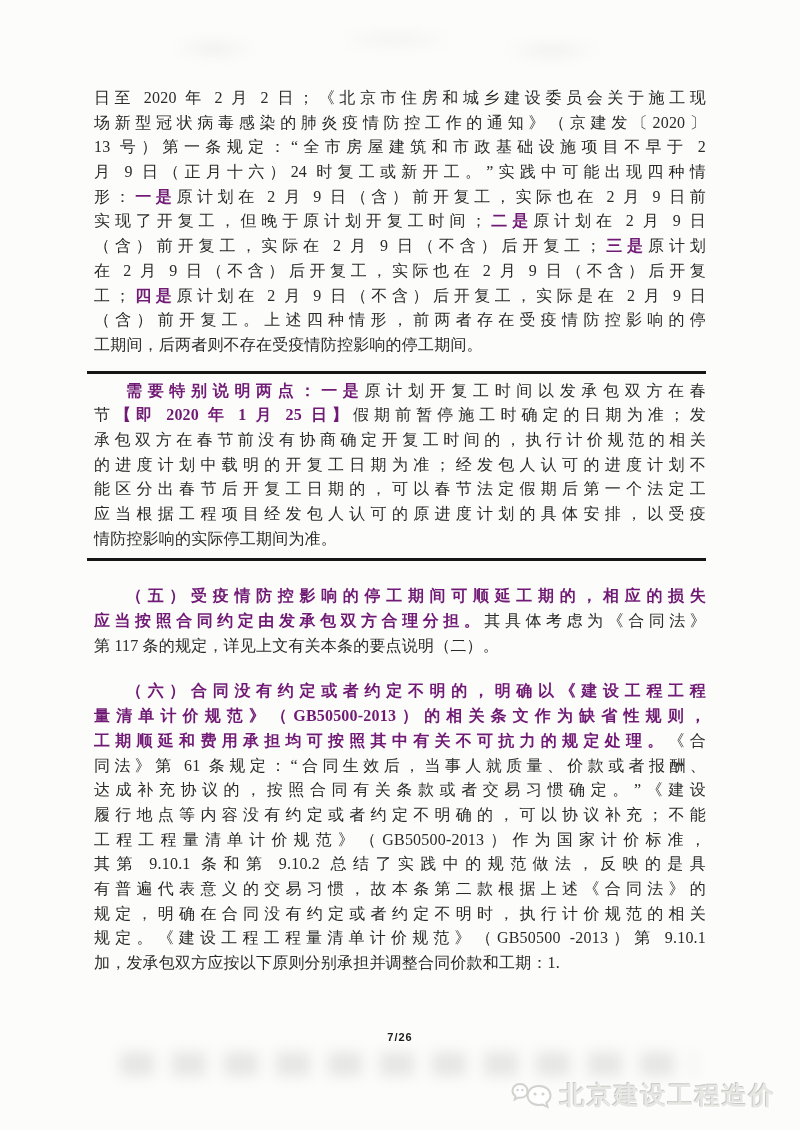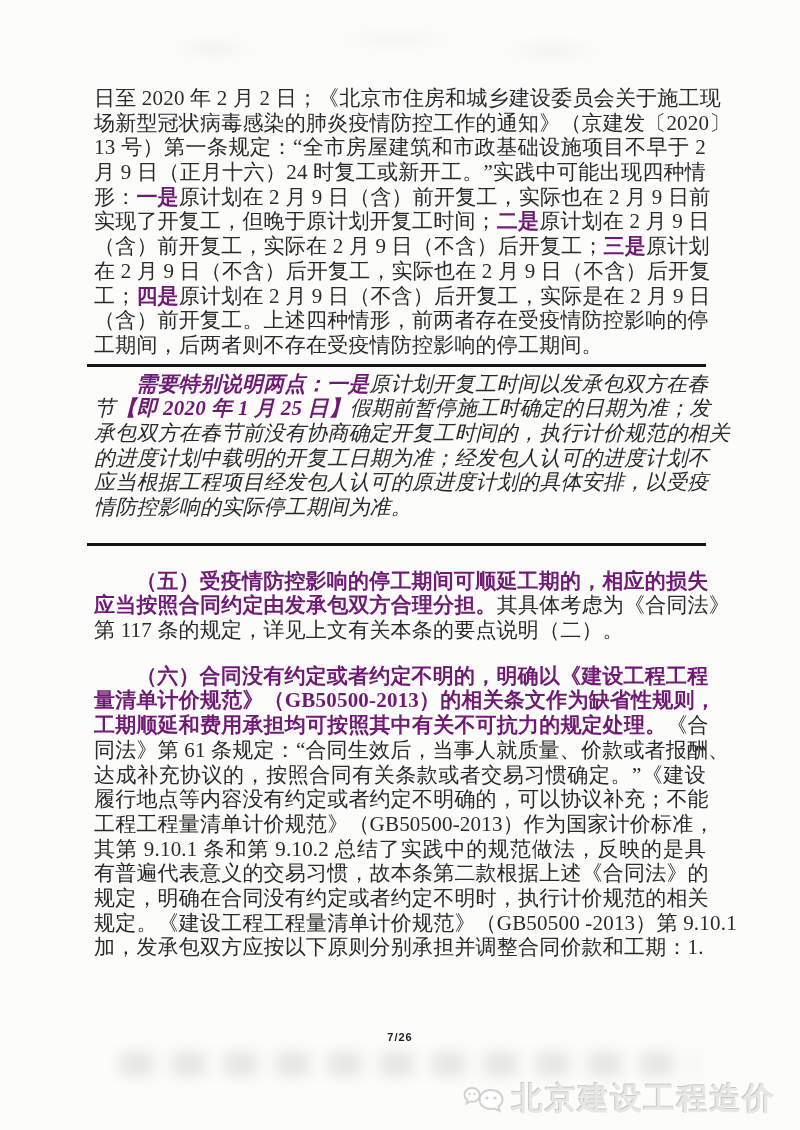--- a/index.html
+++ b/index.html
@@ -23,62 +23,62 @@
     top:1052px;left:120px;width:575px;height:24px;opacity:.32;
     background:
       repeating-linear-gradient(90deg,
         rgba(125,125,123,.55) 0 34px, rgba(125,125,123,0) 34px 52px);
   }
 
   .doc-text{
     position:absolute;
     left:94px;top:86px;width:612px;
     color:#2a2a2a;
-    font-size:21px;
+    font-size:16px;
     line-height:24.7px;
     letter-spacing:.2px;
   }
   .para{margin:0;}
   .line{
     text-align:justify;
     text-align-last:justify;
     height:24.7px;
     overflow:visible;
     white-space:nowrap;
   }
   .line.last{text-align-last:left;}
   .line.indent{text-indent:2em;}
   .b{font-weight:700;color:#701a75;}
 
   .para-ruled{
-    margin-top:6px;
+    margin-top:13px;
     border-top:3px solid #161616;
     border-bottom:3px solid #161616;
-    padding:5px 0 23px 0;
-    margin-left:-7px;padding-left:7px;font-style:italic;
+    padding:5px 0 7px 0;
+    margin-left:-7px;padding-left:7px;
   }
   .para-section5{margin-top:23px;}
   .para-section6{margin-top:21px;}
 
   .footer-page{
     position:absolute;top:1031px;left:0;width:100%;
     text-align:center;
     font-family:"Liberation Sans","DejaVu Sans",sans-serif;
     font-weight:700;font-size:11px;color:#1c1c1c;
     letter-spacing:1px;
   }
 
   .watermark{
     position:absolute;top:1078px;right:24px;
     display:flex;align-items:center;gap:7px;
     user-select:none;
   }
   .watermark-text{
     font-family:"Liberation Sans","DejaVu Sans",sans-serif;
-    font-size:31px;font-weight:700;letter-spacing:2px;
+    font-size:25px;font-weight:700;letter-spacing:2px;
     color:#e7e7e4;
     text-shadow:-1px -1px 0 #c7c7c4, 1px 1px 1px #ffffff;
   }
   .wechat-icon{display:block;}
 </style>
 </head>
 <body>
 
 <div class="smudge smudge-top"></div>
 
@@ -94,20 +94,21 @@
       <div class="line"><span>在 2 月 9 日（不含）后开复工，实际也在 2 月 9 日（不含）后开复</span></div>
       <div class="line"><span>工；</span><span class="b">四是</span><span>原计划在 2 月 9 日（不含）后开复工，实际是在 2 月 9 日</span></div>
       <div class="line"><span>（含）前开复工。上述四种情形，前两者存在受疫情防控影响的停</span></div>
       <div class="line last"><span>工期间，后两者则不存在受疫情防控影响的停工期间。</span></div>
     </div>
     <div class="para para-ruled">
       <div class="line indent"><span class="b">需要特别说明两点：一是</span><span>原计划开复工时间以发承包双方在春</span></div>
       <div class="line"><span>节</span><span class="b">【即 2020 年 1 月 25 日】</span><span>假期前暂停施工时确定的日期为准；发</span></div>
       <div class="line"><span>承包双方在春节前没有协商确定开复工时间的，执行计价规范的相关</span></div>
       <div class="line"><span>的进度计划中载明的开复工日期为准；经发包人认可的进度计划不</span></div>
+      <div class="line"><span>能区分出春节后开复工日期的，可以春节法定假期后第一个法定工</span></div>
       <div class="line"><span>应当根据工程项目经发包人认可的原进度计划的具体安排，以受疫</span></div>
       <div class="line last"><span>情防控影响的实际停工期间为准。</span></div>
     </div>
     <div class="para para-section5">
       <div class="line indent"><span class="b">（五）受疫情防控影响的停工期间可顺延工期的，相应的损失</span></div>
       <div class="line"><span class="b">应当按照合同约定由发承包双方合理分担。</span><span>其具体考虑为《合同法》</span></div>
       <div class="line last"><span>第 117 条的规定，详见上文有关本条的要点说明（二）。</span></div>
     </div>
     <div class="para para-section6">
       <div class="line indent"><span class="b">（六）合同没有约定或者约定不明的，明确以《建设工程工程</span></div>

